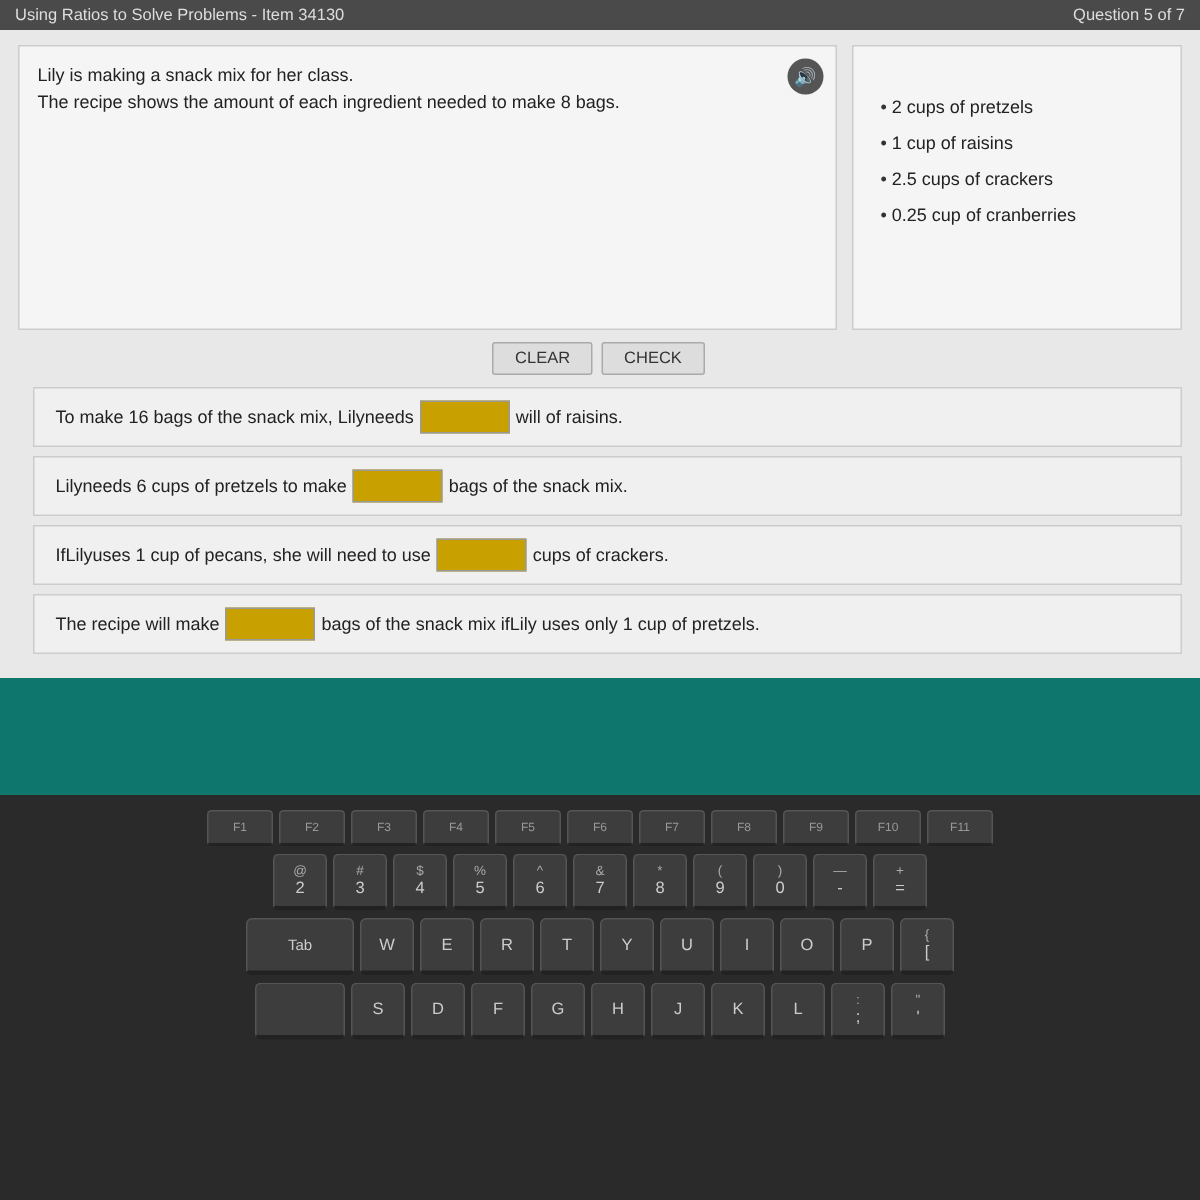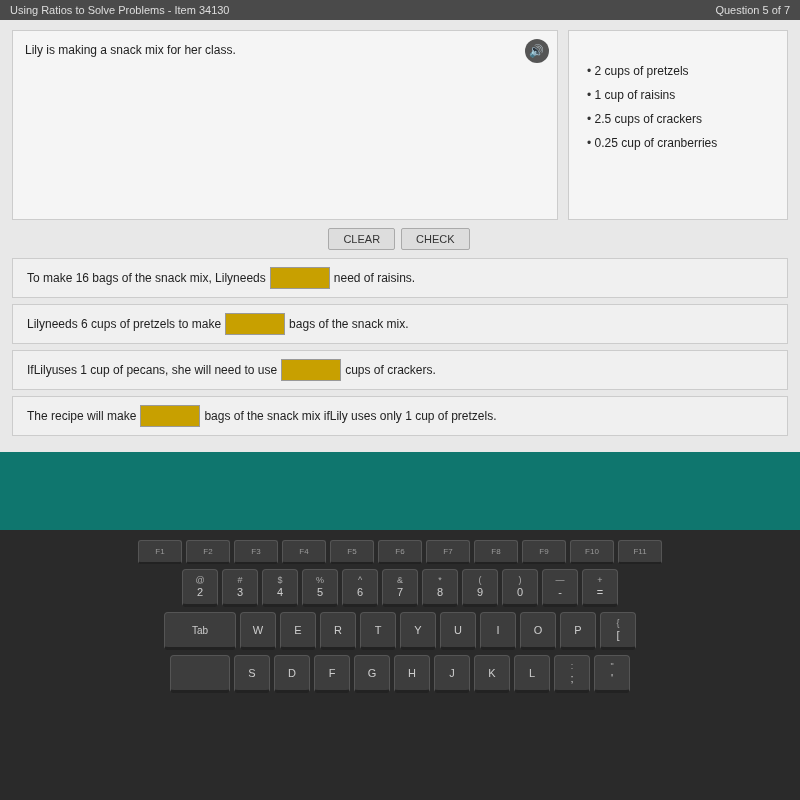--- a/index.html
+++ b/index.html
@@ -116,20 +116,21 @@
       border: 1px solid #ccc;
       padding: 2px 14px;
       font-size: 12px;
       color: #222;
       margin-bottom: 6px;
       display: flex;
       align-items: center;
       flex-wrap: wrap;
       gap: 4px;
       min-height: 40px;
+      margin-left: 10px;
     }
 
     .answer-box {
       background: #c8a000;
       width: 60px;
       height: 22px;
       display: inline-block;
       border: 1px solid #999;
       vertical-align: middle;
     }
@@ -213,20 +214,21 @@
     <span>Question 5 of 7</span>
   </div>
 
   <div class="content-area">
 
     <div class="top-section">
 
       <div class="left-panel">
         <div class="speaker-btn">🔊</div>
         <p>Lily is making a snack mix for her class.</p>
+        <p>The recipe shows the amount of each ingredient needed to make 8 bags.</p>
         <br>
       </div>
 
       <div class="right-panel">
         <ul>
         <li>2 cups of pretzels</li>
             <li>1 cup of raisins</li>
             <li>2.5 cups of crackers</li>
             <li>0.25 cup of cranberries</li>
           </ul>
@@ -236,21 +238,21 @@
 
     <div class="buttons-area">
       <button class="btn">CLEAR</button>
       <button class="btn">CHECK</button>
     </div>
 
     <div id="questions-container">
         <div class="question-row">
           <span>To make 16 bags of the snack mix, Lilyneeds </span>
           <span class="answer-box"></span>
-          <span> need of raisins.</span>
+          <span> will of raisins.</span>
         </div>
         <div class="question-row">
           <span>Lilyneeds 6 cups of pretzels to make </span>
           <span class="answer-box"></span>
           <span> bags of the snack mix.</span>
         </div>
         <div class="question-row">
           <span>IfLilyuses 1 cup of pecans, she will need to use </span>
           <span class="answer-box"></span>
           <span> cups of crackers.</span>

